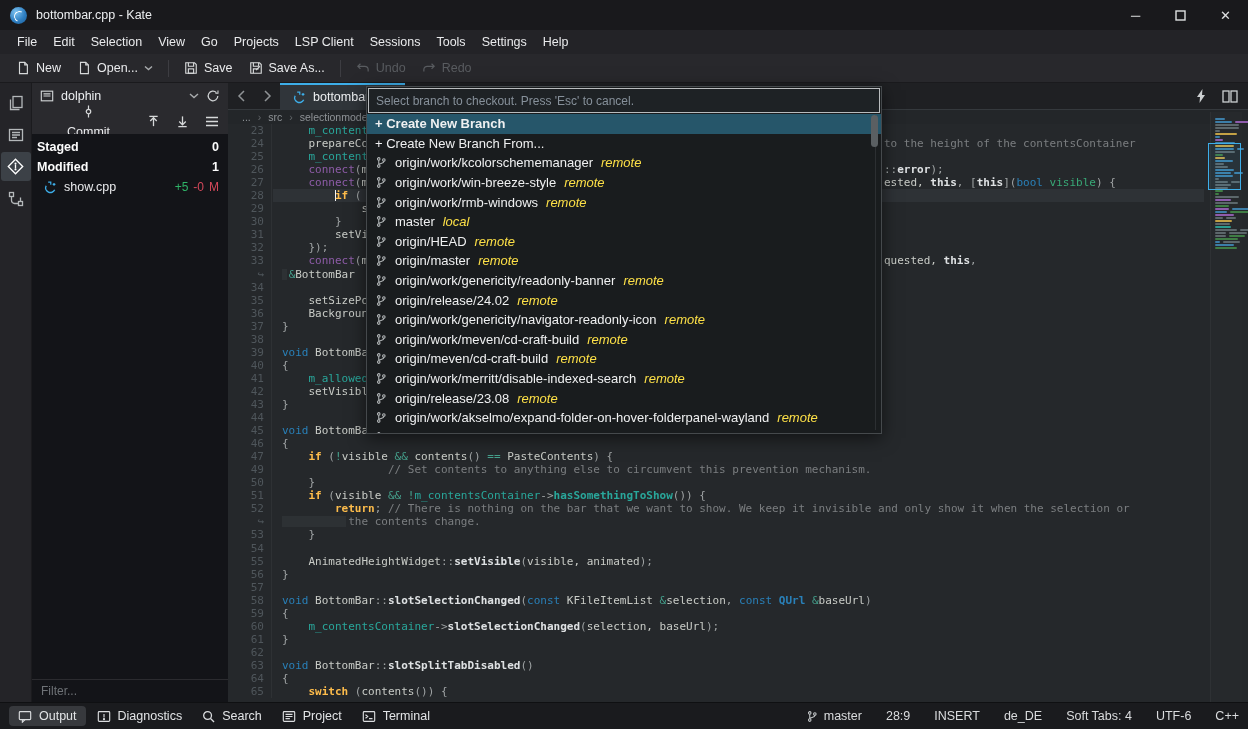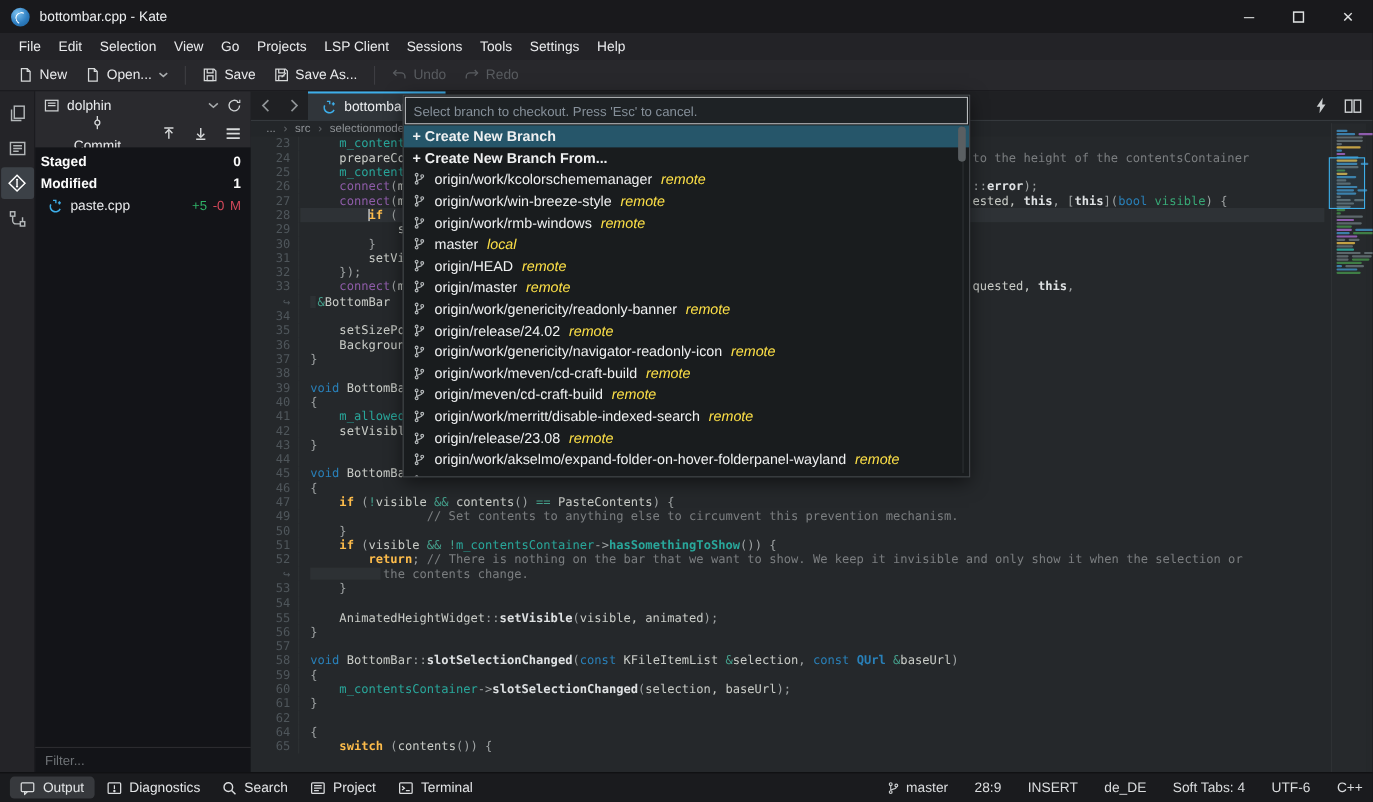--- a/index.html
+++ b/index.html
@@ -103,21 +103,21 @@
              background:rgba(61,174,233,0.08); }
 
   
   .popup { position:absolute; left:366px; top:86px; width:516px; height:348px; background:#191c1e;
            border:1px solid #45494c; box-shadow:0 4px 16px rgba(0,0,0,0.55); z-index:50; overflow:hidden; }
   .popup-input { height:25px; margin:1px; background:#1e2225; border:1px solid #b9bcbe;
                  display:flex; align-items:center; padding:0 7px; font-size:12px; color:#86909a; }
   .popup-list { position:relative; }
   .popup-item { height:19.6px; display:flex; align-items:center; gap:8px; padding:0 8px;
                 font-size:13px; color:#eff0f1; }
-  .popup-item.create { font-weight:bold; }
+  .popup-item.create { font-weight:normal; }
   .popup-item.selected { background:#26566a; font-weight:bold; }
   .popup-item .btype { font-style:italic; color:#fde047; }
   .popup-item .bicon { color:#b6babc; }
   .popup-track { position:absolute; right:5px; top:28px; bottom:3px; width:1px; background:#2c2f32; }
   .popup-thumb { position:absolute; right:3px; top:28px; width:7px; height:32px; background:#5a5f62; border-radius:3.5px; }
 
   
   .statusbar { position:absolute; bottom:0; left:0; right:0; height:27px; background:#1a1b1e;
                border-top:1px solid #0f1012; display:flex; align-items:center; padding:0 9px; font-size:12.5px; }
   .panel-btn { display:flex; align-items:center; gap:7px; padding:3px 9px; border-radius:4px;
@@ -322,21 +322,21 @@
           <span class="count">1</span>
         </div>
         <div class="tree-row file">
           <span class="icon">
               <svg width="13" height="13" viewBox="0 0 14 14" fill="none" stroke="#3daee9" stroke-width="1.5">
                 <path d="M11.5 9.5A5 5 0 112.3 5.2"></path>
                 <path d="M4.5 1.2h2.8v2.8" stroke-width="1.3"></path>
                 <path d="M10.8 2.2v3M9.3 3.7h3" stroke-width="1.3"></path>
               </svg>
             </span>
-          <span class="fname">paste.cpp</span>
+          <span class="fname">show.cpp</span>
           <span class="diff">
             <span class="add">+5</span>
             <span class="del">-0</span>
             <span class="st">M</span>
           </span>
         </div>
       </div>
       <div class="filter-row">
         <span>Filter...</span>
       </div>
@@ -421,20 +421,21 @@
           <div class="crow"><div class="gutter">53</div><div class="ctext"><span class="cm-n">    </span><span class="cm-p">}</span></div></div>
           <div class="crow"><div class="gutter">54</div><div class="ctext"></div></div>
           <div class="crow"><div class="gutter">55</div><div class="ctext"><span class="cm-n">    </span><span class="cm-n">AnimatedHeightWidget</span><span class="cm-p">::</span><span class="cm-w">setVisible</span><span class="cm-p">(</span><span class="cm-n">visible, animated</span><span class="cm-p">);</span></div></div>
           <div class="crow"><div class="gutter">56</div><div class="ctext"><span class="cm-p">}</span></div></div>
           <div class="crow"><div class="gutter">57</div><div class="ctext"></div></div>
           <div class="crow"><div class="gutter">58</div><div class="ctext"><span class="cm-t">void</span><span class="cm-n"> BottomBar</span><span class="cm-p">::</span><span class="cm-w">slotSelectionChanged</span><span class="cm-p">(</span><span class="cm-t">const</span><span class="cm-n"> KFileItemList </span><span class="cm-o">&amp;</span><span class="cm-n">selection</span><span class="cm-p">, </span><span class="cm-t">const</span><span class="cm-n"> </span><span class="cm-tb">QUrl</span><span class="cm-n"> </span><span class="cm-o">&amp;</span><span class="cm-n">baseUrl</span><span class="cm-p">)</span></div></div>
           <div class="crow"><div class="gutter">59</div><div class="ctext"><span class="cm-p">{</span></div></div>
           <div class="crow"><div class="gutter">60</div><div class="ctext"><span class="cm-n">    </span><span class="cm-m">m_contentsContainer</span><span class="cm-p">-&gt;</span><span class="cm-w">slotSelectionChanged</span><span class="cm-p">(</span><span class="cm-n">selection, baseUrl</span><span class="cm-p">);</span></div></div>
           <div class="crow"><div class="gutter">61</div><div class="ctext"><span class="cm-p">}</span></div></div>
           <div class="crow"><div class="gutter">62</div><div class="ctext"></div></div>
+          <div class="crow"><div class="gutter">63</div><div class="ctext"><span class="cm-t">void</span><span class="cm-n"> BottomBar</span><span class="cm-p">::</span><span class="cm-w">slotSplitTabDisabled</span><span class="cm-p">()</span></div></div>
           <div class="crow"><div class="gutter">64</div><div class="ctext"><span class="cm-p">{</span></div></div>
           <div class="crow"><div class="gutter">65</div><div class="ctext"><span class="cm-n">    </span><span class="cm-k">switch</span><span class="cm-p"> (</span><span class="cm-n">contents</span><span class="cm-p">()) {</span></div></div>
         </div>
       <div class="minimap" id="minimap">
           <div class="mm-bar" style="left: 4px; top: 6px; width: 9.9853px; background: rgb(60, 126, 168);"></div>
           <div class="mm-bar" style="left: 4px; top: 9px; width: 17.4437px; background: rgb(60, 126, 168);"></div>
           <div class="mm-bar" style="left: 24.4437px; top: 9px; width: 21.3979px; background: rgb(142, 92, 173);"></div>
           <div class="mm-bar" style="left: 4px; top: 12px; width: 23.9475px; background: rgb(92, 103, 107);"></div>
           <div class="mm-bar" style="left: 4px; top: 15px; width: 23.8552px; background: rgb(92, 103, 107);"></div>
           <div class="mm-bar" style="left: 4px; top: 18px; width: 4.60507px; background: rgb(92, 103, 107);"></div>

